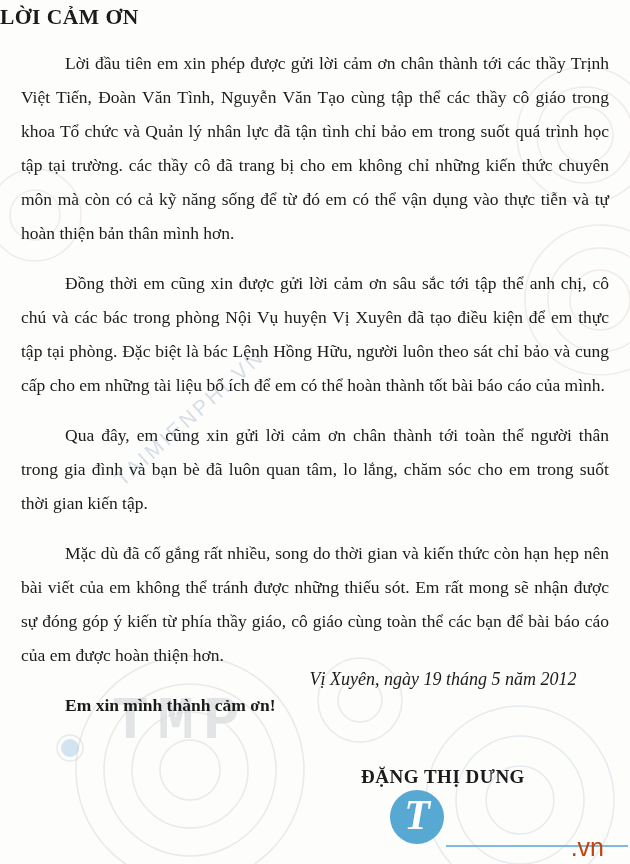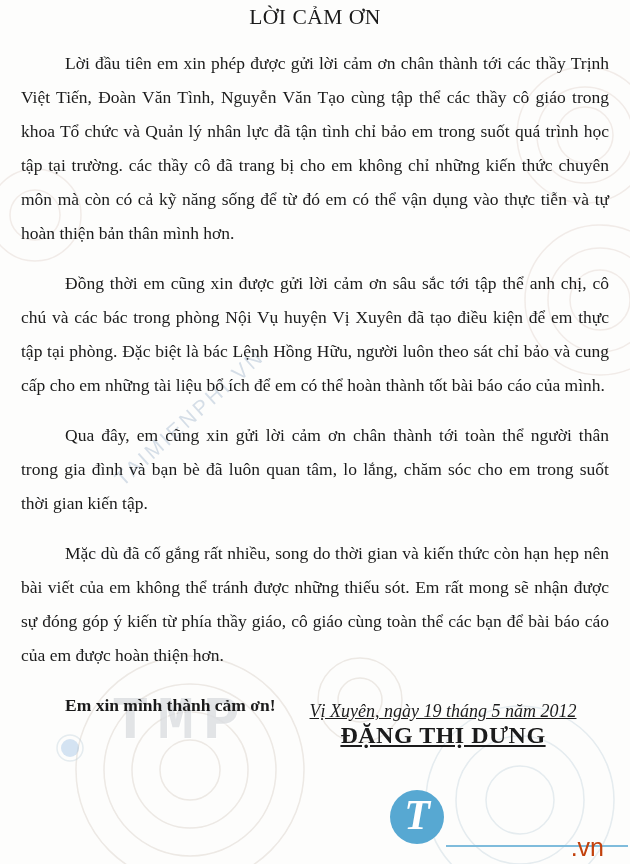--- a/index.html
+++ b/index.html
@@ -42,61 +42,61 @@
     color: rgba(173, 177, 185, 0.35);
     text-shadow: 1px 1px 0 rgba(255,255,255,0.7);
   }
   
   .content {
     position: relative;
     z-index: 1;
   }
   .title {
     margin: 5px 0 1px 0;
-    text-align: center;
+    text-align: left;
     font-size: 21.5px;
-    font-weight: normal;
+    font-weight: bold;
     letter-spacing: 0.5px;
   }
   .body-text {
     padding: 0 5px;
     font-size: 17.5px;
     line-height: 34px;
     text-align: justify;
   }
   .body-text p {
     margin: 16px;
     text-indent: 44px;
   }
   .closing {
     font-weight: bold;
   }
   
   .sig-block {
     position: absolute;
     left: 295px;
-    top: 701px;
+    top: 669px;
     width: 296px;
     text-align: center;
     z-index: 2;
-    text-decoration: underline;
   }
   .sig-date {
     font-style: italic;
     font-size: 18px;
   }
   .sig-role {
     margin-top: 14px;
     font-weight: bold;
     font-size: 17.5px;
     letter-spacing: 0.5px;
   }
   .sig-name {
-    font-weight: bold;
-    font-size: 24px;
+    margin-top: 76px;
+    font-weight: bold;
+    font-size: 19px;
     letter-spacing: 0.5px;
   }
   
   .tmp-logo {
     position: absolute;
     left: 390px;
     top: 790px;
     width: 238px;
     height: 70px;
     z-index: 1;

